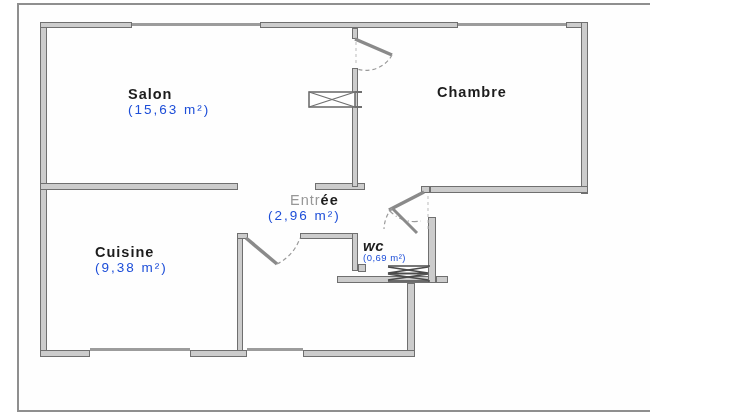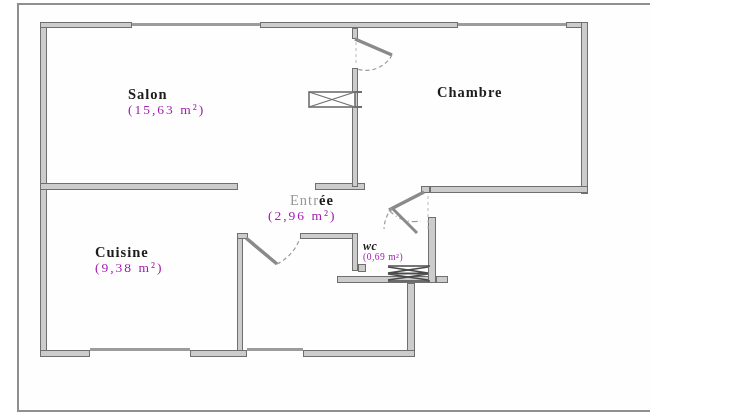--- a/index.html
+++ b/index.html
@@ -1,31 +1,31 @@
 <!DOCTYPE html>
 <html><head>
 <meta charset="utf-8">
 <style>
   html,body{margin:0;padding:0;background:#ffffff;}
   #canvas{
     position:relative;width:650px;height:420px;background:#ffffff;overflow:hidden;
-    font-family:Liberation Serif, serif;
+    font-family:Liberation Sans, sans-serif;
   }
   #frame{
     position:absolute;left:17px;top:3px;width:724px;height:409px;
     border:2px solid #8f8f8f;box-sizing:border-box;background:#fefefe;
   }
   .wall{position:absolute;background:#cccccc;border:1px solid #6f6f6f;box-sizing:border-box;}
   .win{position:absolute;height:3px;background:#9c9c9c;}
   svg.overlay{position:absolute;left:0;top:0;pointer-events:none;}
   .room-label{position:absolute;line-height:16px;white-space:nowrap;}
   .rname{font-weight:bold;color:#1c1c1c;font-size:14.5px;letter-spacing:1px;}
-  .rarea{color:#a21caf;font-size:13.5px;letter-spacing:2px;}
+  .rarea{color:#1d4ed8;font-size:13.5px;letter-spacing:2px;}
   .rname-gray{font-weight:normal;color:#979797;margin-left:22px;}
-  .small .rname{font-size:12px;letter-spacing:0.5px;line-height:12px;font-style:italic;}
+  .small .rname{font-size:15px;letter-spacing:0.5px;line-height:12px;font-style:italic;}
   .small .rarea{font-size:9.5px;letter-spacing:0.5px;line-height:11px;}
   #plan-title{
     position:absolute;left:588px;top:384px;font-weight:bold;color:#1a1a1a;
     font-size:13.5px;letter-spacing:1px;
   }
 </style>
 </head>
 <body>
 
 <div id="canvas">

